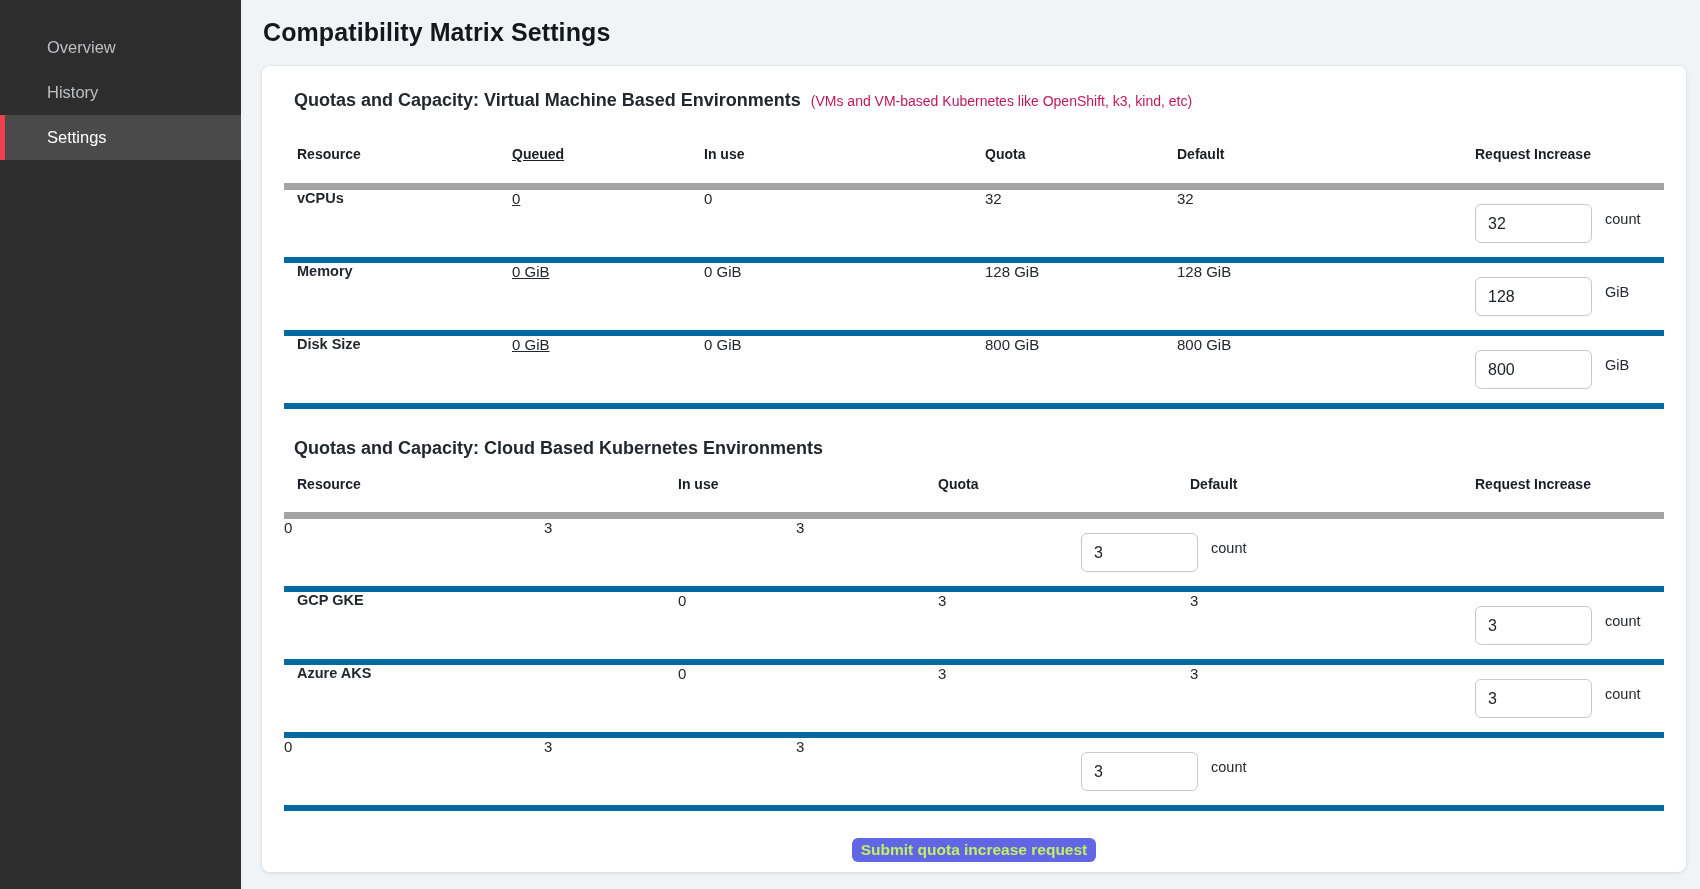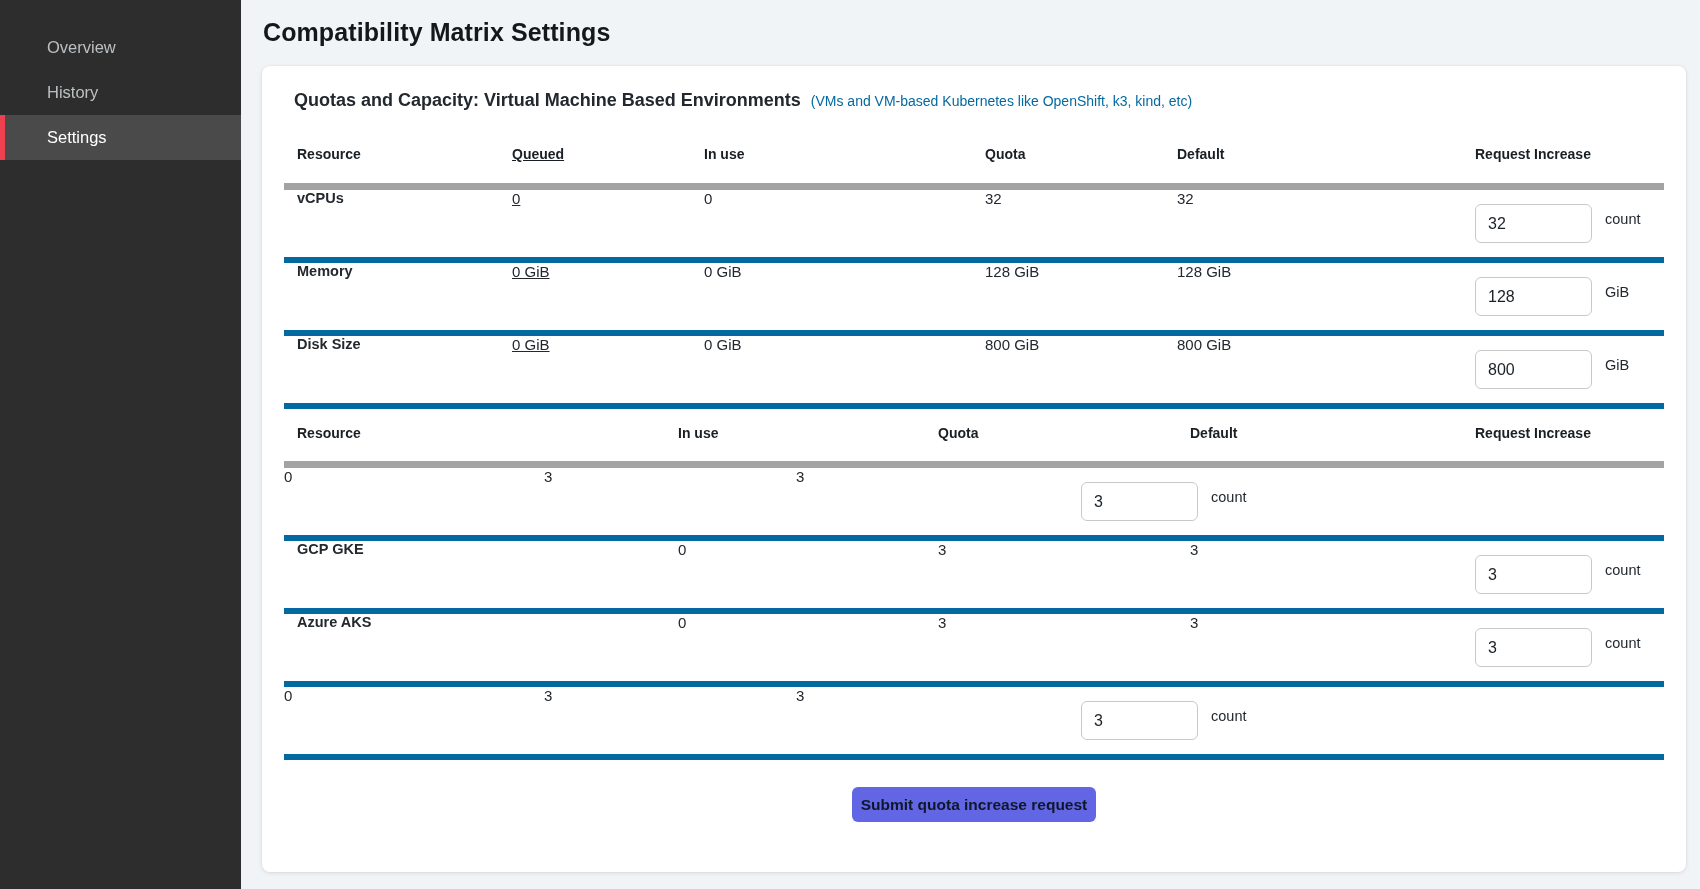--- a/index.html
+++ b/index.html
@@ -48,21 +48,21 @@
     background: #ffffff;
     border-radius: 8px;
     box-shadow: 0 1px 4px rgba(0,0,0,0.10), 0 0 0 1px rgba(0,0,0,0.02);
     width: 1424px;
     height: 806px;
     padding: 24px 22px 17px 22px;
   }
 
   .section-head { display: flex; align-items: baseline; gap: 10px; height: 22px; }
   .section-title { font-size: 18px; font-weight: bold; color: #22282e; margin-left: 10px; }
-  .section-subtitle { font-size: 14px; color: #0369a1; }
+  .section-subtitle { font-size: 14px; color: #be185d; }
   .section-head.second { margin-top: 29px; }
 
   
   .thead { display: flex; border-bottom: 7px solid #a3a3a3; font-size: 14px; font-weight: bold; color: #191f24; align-items: center; }
   .thead.first  { padding: 34px 0 21px 0; }
   .thead.second { padding: 16px 0 20px 0; }
   .trow {
     display: flex;
     height: 73px;
     border-bottom: 6px solid #0369a1;
@@ -98,27 +98,27 @@
     color: #1a2026;
     background: #fff;
     outline: none;
   }
   .unit { font-size: 14.5px; color: #23292f; position: relative; top: -5px; }
 
   
   .btn-row { display: flex; justify-content: center; margin-top: 27px; }
   .submit-btn {
     background: var(--button-indigo, #6266e4);
-    color: #0f172a;
+    color: #bef264;
     font-family: "Liberation Sans", sans-serif;
     font-size: 15.5px;
     font-weight: bold;
     border: none;
     border-radius: 6px;
-    height: 35px;
+    height: 24px;
     padding: 0 9px;
     cursor: pointer;
   }
 </style>
 </head>
 <body>
 
 <aside class="sidebar">
   <div class="side-item">Overview</div>
   <div class="side-item">History</div>
@@ -175,20 +175,23 @@
         <div class="cell c3">0 GiB</div>
         <div class="cell c4">800 GiB</div>
         <div class="cell c5">800 GiB</div>
         <div class="cell c6 req-cell">
           <input class="req-input" type="text" value="800" style="">
           <span class="unit">GiB</span>
         </div>
       </div>
     </div>
 
+    <div class="section-head second">
+      <span class="section-title">Quotas and Capacity: Cloud Based Kubernetes Environments</span>
+    </div>
 
     <div class="t2">
       <div class="thead second">
         <div class="cell c1">Resource</div>
         <div class="cell c2">In use</div>
         <div class="cell c3">Quota</div>
         <div class="cell c4">Default</div>
         <div class="cell c5">Request Increase</div>
       </div>
 

